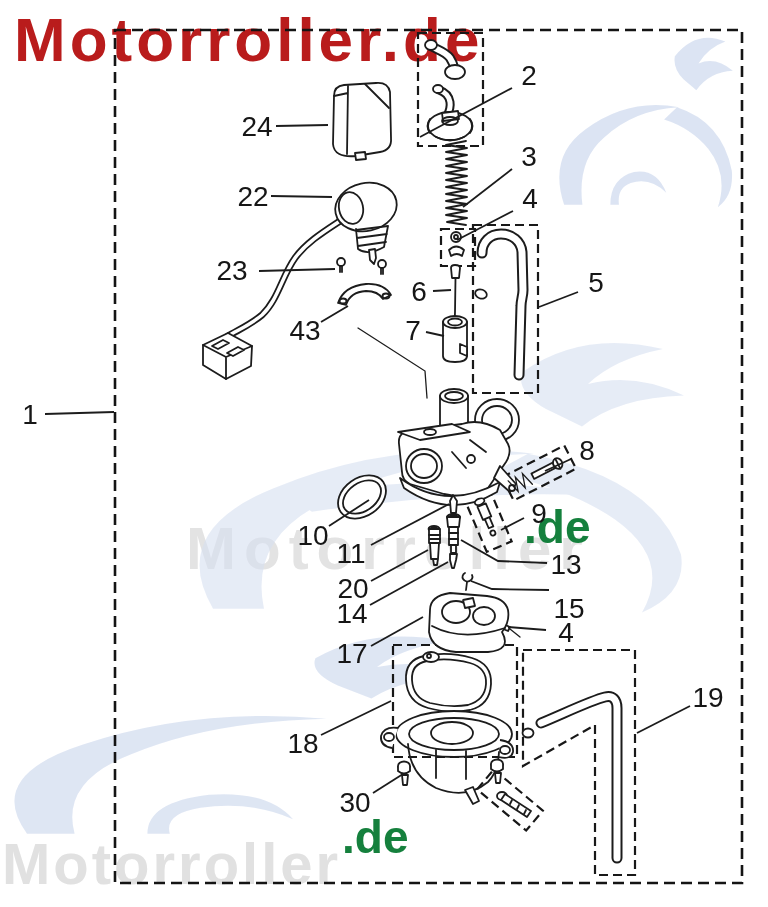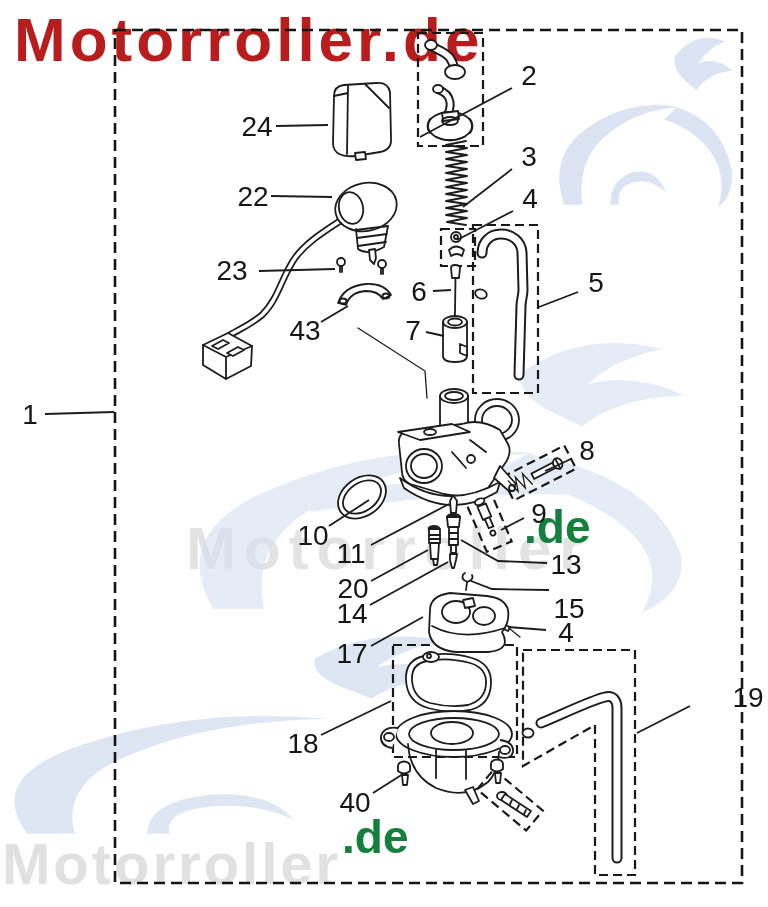--- a/index.html
+++ b/index.html
@@ -296,20 +296,20 @@
       <div class="callout" style="left: 539px; top: 514px;">9</div>
       <div class="callout" style="left: 313px; top: 536px; text-align: center;">10</div>
       <div class="callout" style="left: 351px; top: 554px;">11</div>
       <div class="callout" style="left: 353px; top: 589px;">20</div>
       <div class="callout" style="left: 566px; top: 565px; text-align: center;">13</div>
       <div class="callout" style="left: 352px; top: 614px;">14</div>
       <div class="callout" style="left: 569px; top: 593px; margin-top: 16px;">15</div>
       <div class="callout" style="left: 566px; top: 633px;">4</div>
       <div class="callout" style="left: 352px; top: 654px;">17</div>
       <div class="callout" style="left: 303px; top: 744px;">18</div>
-      <div class="callout" style="left: 708px; top: 698px; margin-left: 40px;">19</div>
-      <div class="callout" style="left: 355px; top: 803px;">40</div>
+      <div class="callout" style="left: 708px; top: 698px;">19</div>
+      <div class="callout" style="left: 355px; top: 803px;">30</div>
       <div class="callout" style="left: 257px; top: 127px;">24</div>
       <div class="callout" style="left: 253px; top: 197px;">22</div>
       <div class="callout" style="left: 232px; top: 271px;">23</div>
       <div class="callout" style="left: 305px; top: 331px;">43</div>
     </div>
 </div>
 
 </body></html>

